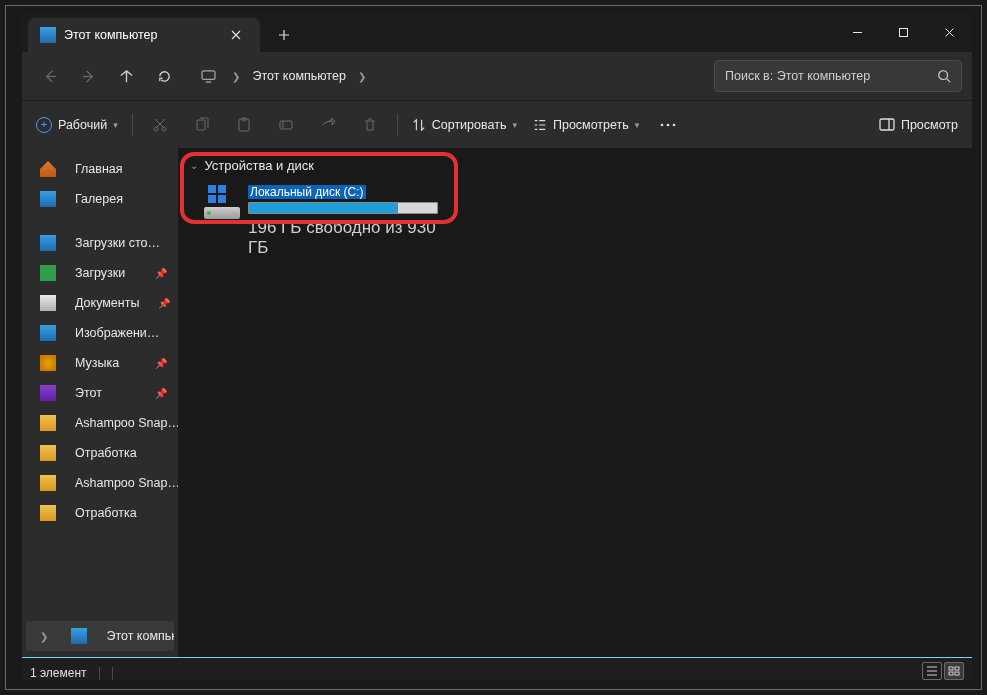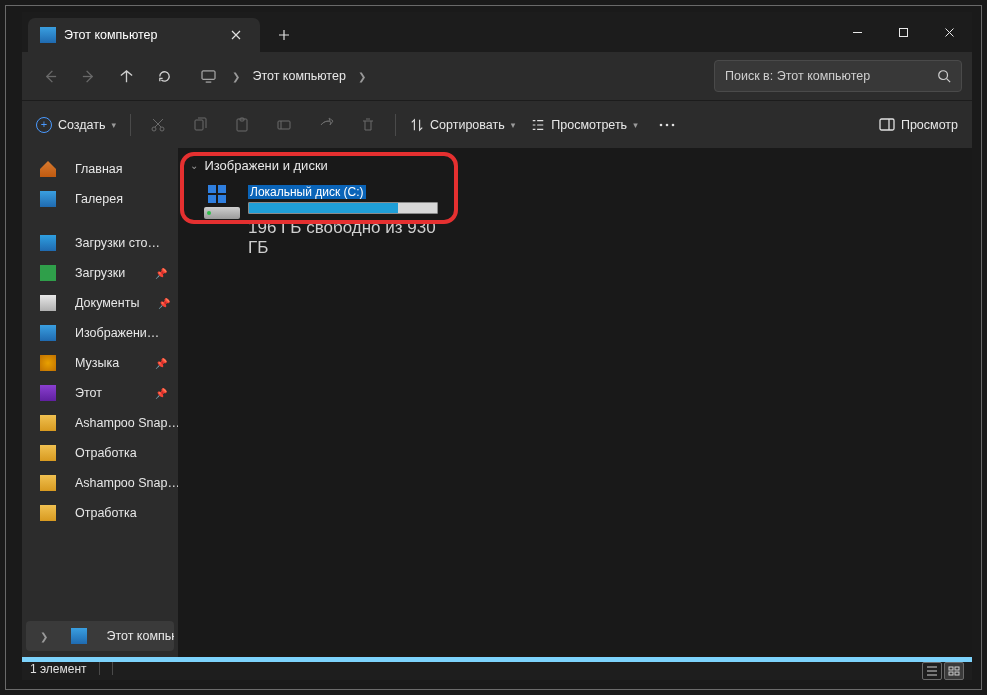--- a/index.html
+++ b/index.html
@@ -44,21 +44,21 @@
   .win-sq { position:absolute; top:0; left:4px; display:grid; grid-template-columns:repeat(2,8px); grid-template-rows:repeat(2,8px); gap:1.5px; }
   .win-sq span { background:#2f7fe0; }
   .hdd { position:absolute; bottom:2px; left:0; right:0; height:12px; background:linear-gradient(#cfcfcf,#9a9a9a); border-radius:2px; }
   .hdd::after{content:"";position:absolute;left:3px;top:4px;width:4px;height:4px;background:#2fbf4a;border-radius:50%;}
   .drive-info { flex:1; }
   .drive-name { font-size:12px; color:#4aa8ff; margin-bottom:3px; }
   .drive-name.sel-txt { background:#0a64b8; color:#fff; display:inline-block; padding:0 2px; }
   .bar { width:190px; height:12px; background:#d8d8d8; border:1px solid #8a8a8a; border-radius:1px; overflow:hidden; }
   .bar-fill { height:100%; background:#1f9fd8; }
   .drive-free { font-size:17px; color:#cfcfcf; margin-top:4px; }
-  .statusbar { display:flex; align-items:flex-start; height:23px; background:#1e1e1e; border-top:5px solid #7dd3fc; padding:0 8px; font-size:12px; color:#e0e0e0; gap:12px; }
+  .statusbar { display:flex; align-items:flex-end; height:23px; background:#1e1e1e; border-top:1px solid #7dd3fc; padding:0 8px; font-size:12px; color:#e0e0e0; gap:12px; }
   .stat-sep { width:1px; height:13px; background:#4a4a4a; }
   .status-right { margin-left:auto; display:flex; gap:2px; }
   .stat-ico { width:20px; height:18px; display:flex; align-items:center; justify-content:center; border:1px solid #6a6a6a; border-radius:2px; }
   .stat-ico.active { background:#3a3a3a; }
   .nav-arrow { margin-right:4px; color:#9a9a9a; font-size:10px; }
   
   .i-home{background:linear-gradient(#d87a2f,#c05a10);clip-path:polygon(50% 0,100% 50%,100% 100%,0 100%,0 50%);}
   .i-gal{background:linear-gradient(#3a9fe0,#1f6ab0);}
   .i-desk{background:linear-gradient(#2f9fe0,#1f6ab0);}
   .i-down{background:#2f9f4a;}
@@ -152,21 +152,21 @@
       <svg width="14" height="14" viewBox="0 0 16 16">
           <circle cx="7" cy="7" r="5" stroke="#cfcfcf" fill="none" stroke-width="1.4"></circle>
           <path d="M11 11l4 4" stroke="#cfcfcf" stroke-width="1.4"></path>
         </svg>
     </div>
   </div>
 
   <div class="toolbar">
     <div class="tbtn labeled">
       <span class="plus-circle">+</span>
-      <span>Создать</span>
+      <span>Рабочий</span>
       <span class="chv">▾</span>
     </div>
     <div class="sep"></div>
     <div class="tbtn dim">
         <svg width="16" height="16" viewBox="0 0 16 16">
           <circle cx="4" cy="12" r="2" stroke="#6a6a6a" fill="none"></circle>
           <circle cx="12" cy="12" r="2" stroke="#6a6a6a" fill="none"></circle>
           <path d="M5 10L13 2M11 10L3 2" stroke="#6a6a6a"></path>
         </svg>
       </div>
@@ -291,21 +291,21 @@
       <div class="sbitem sel">
           <span class="nav-arrow">❯</span>
           <span class="ico i-pc"></span>
           <span>Этот компьюте…</span>
         </div>
     </div>
 
     <div class="content">
       <div class="group-hdr">
         <span class="chv">⌄</span>
-        <span>Изображени и диски</span>
+        <span>Устройства и диск</span>
       </div>
       <div class="drive">
         <div class="drive-ico">
           <div class="win-sq">
               <span></span>
               <span></span>
               <span></span>
               <span></span>
             </div>
           <div class="hdd"></div>

